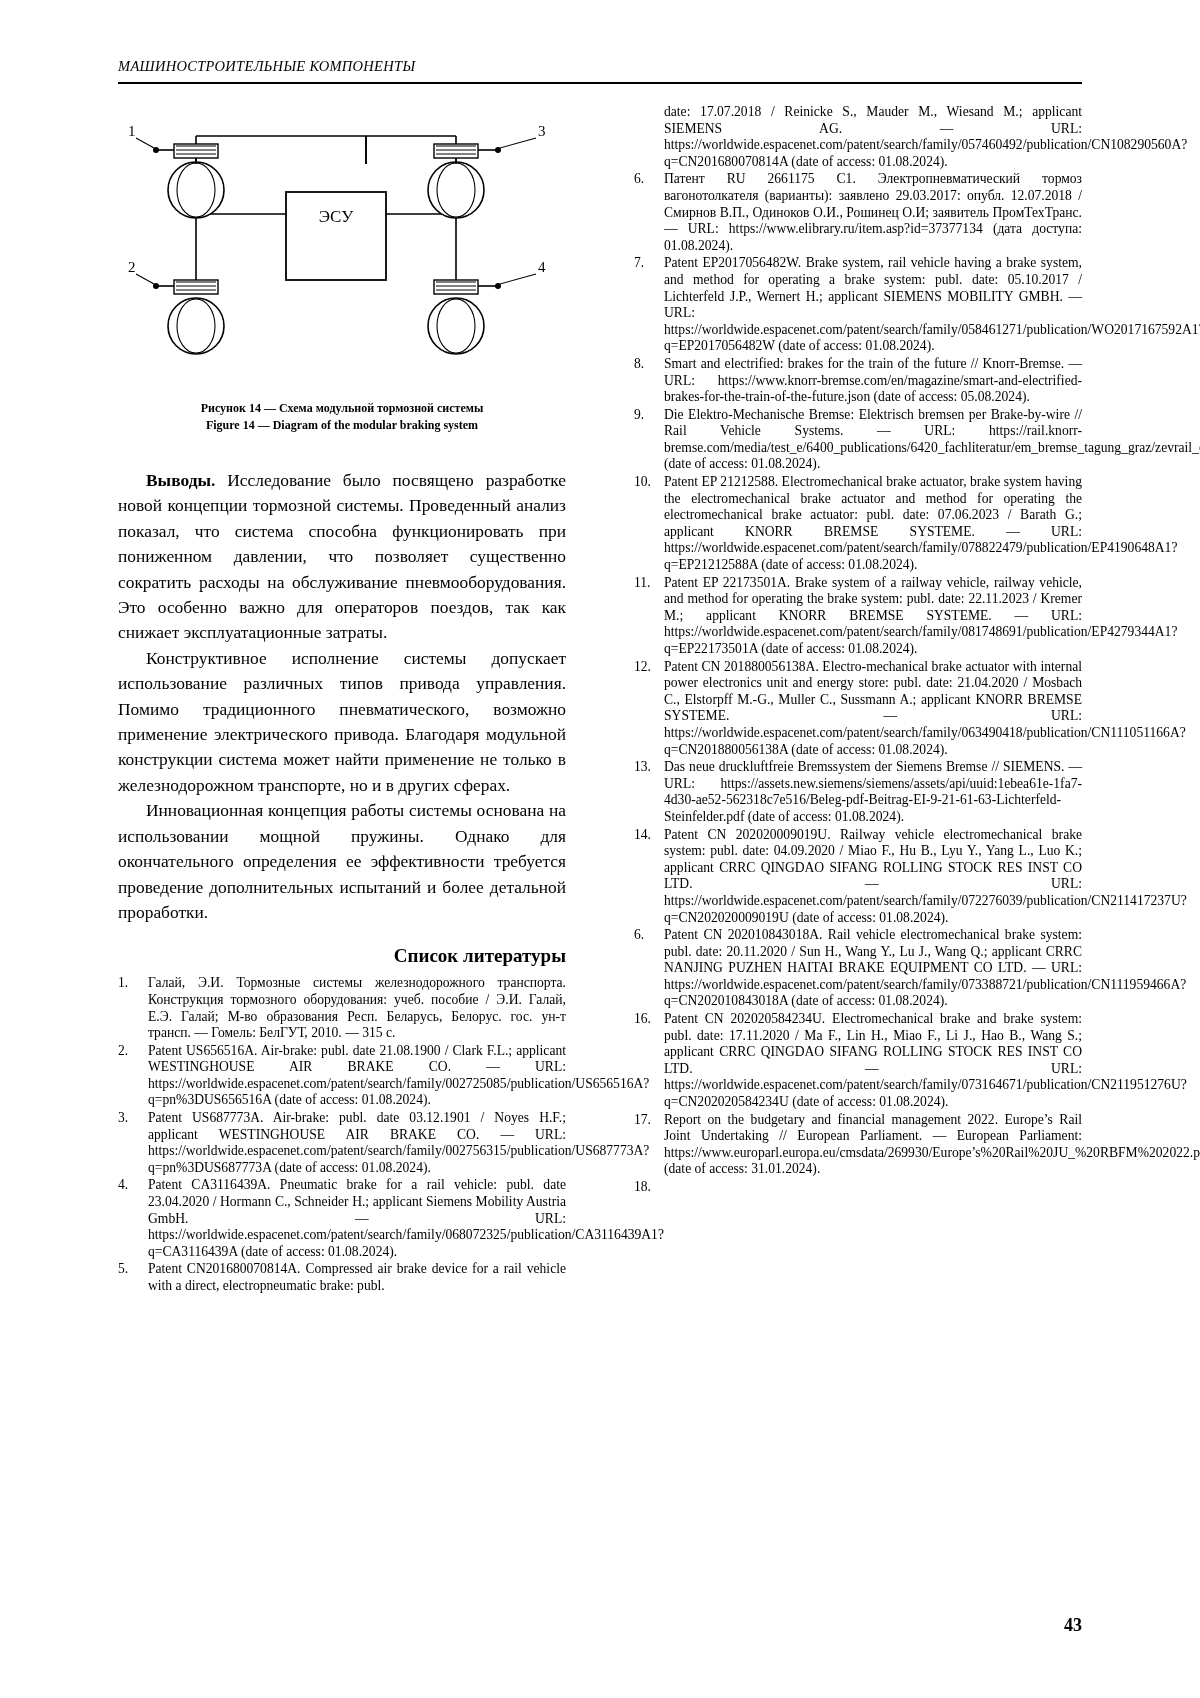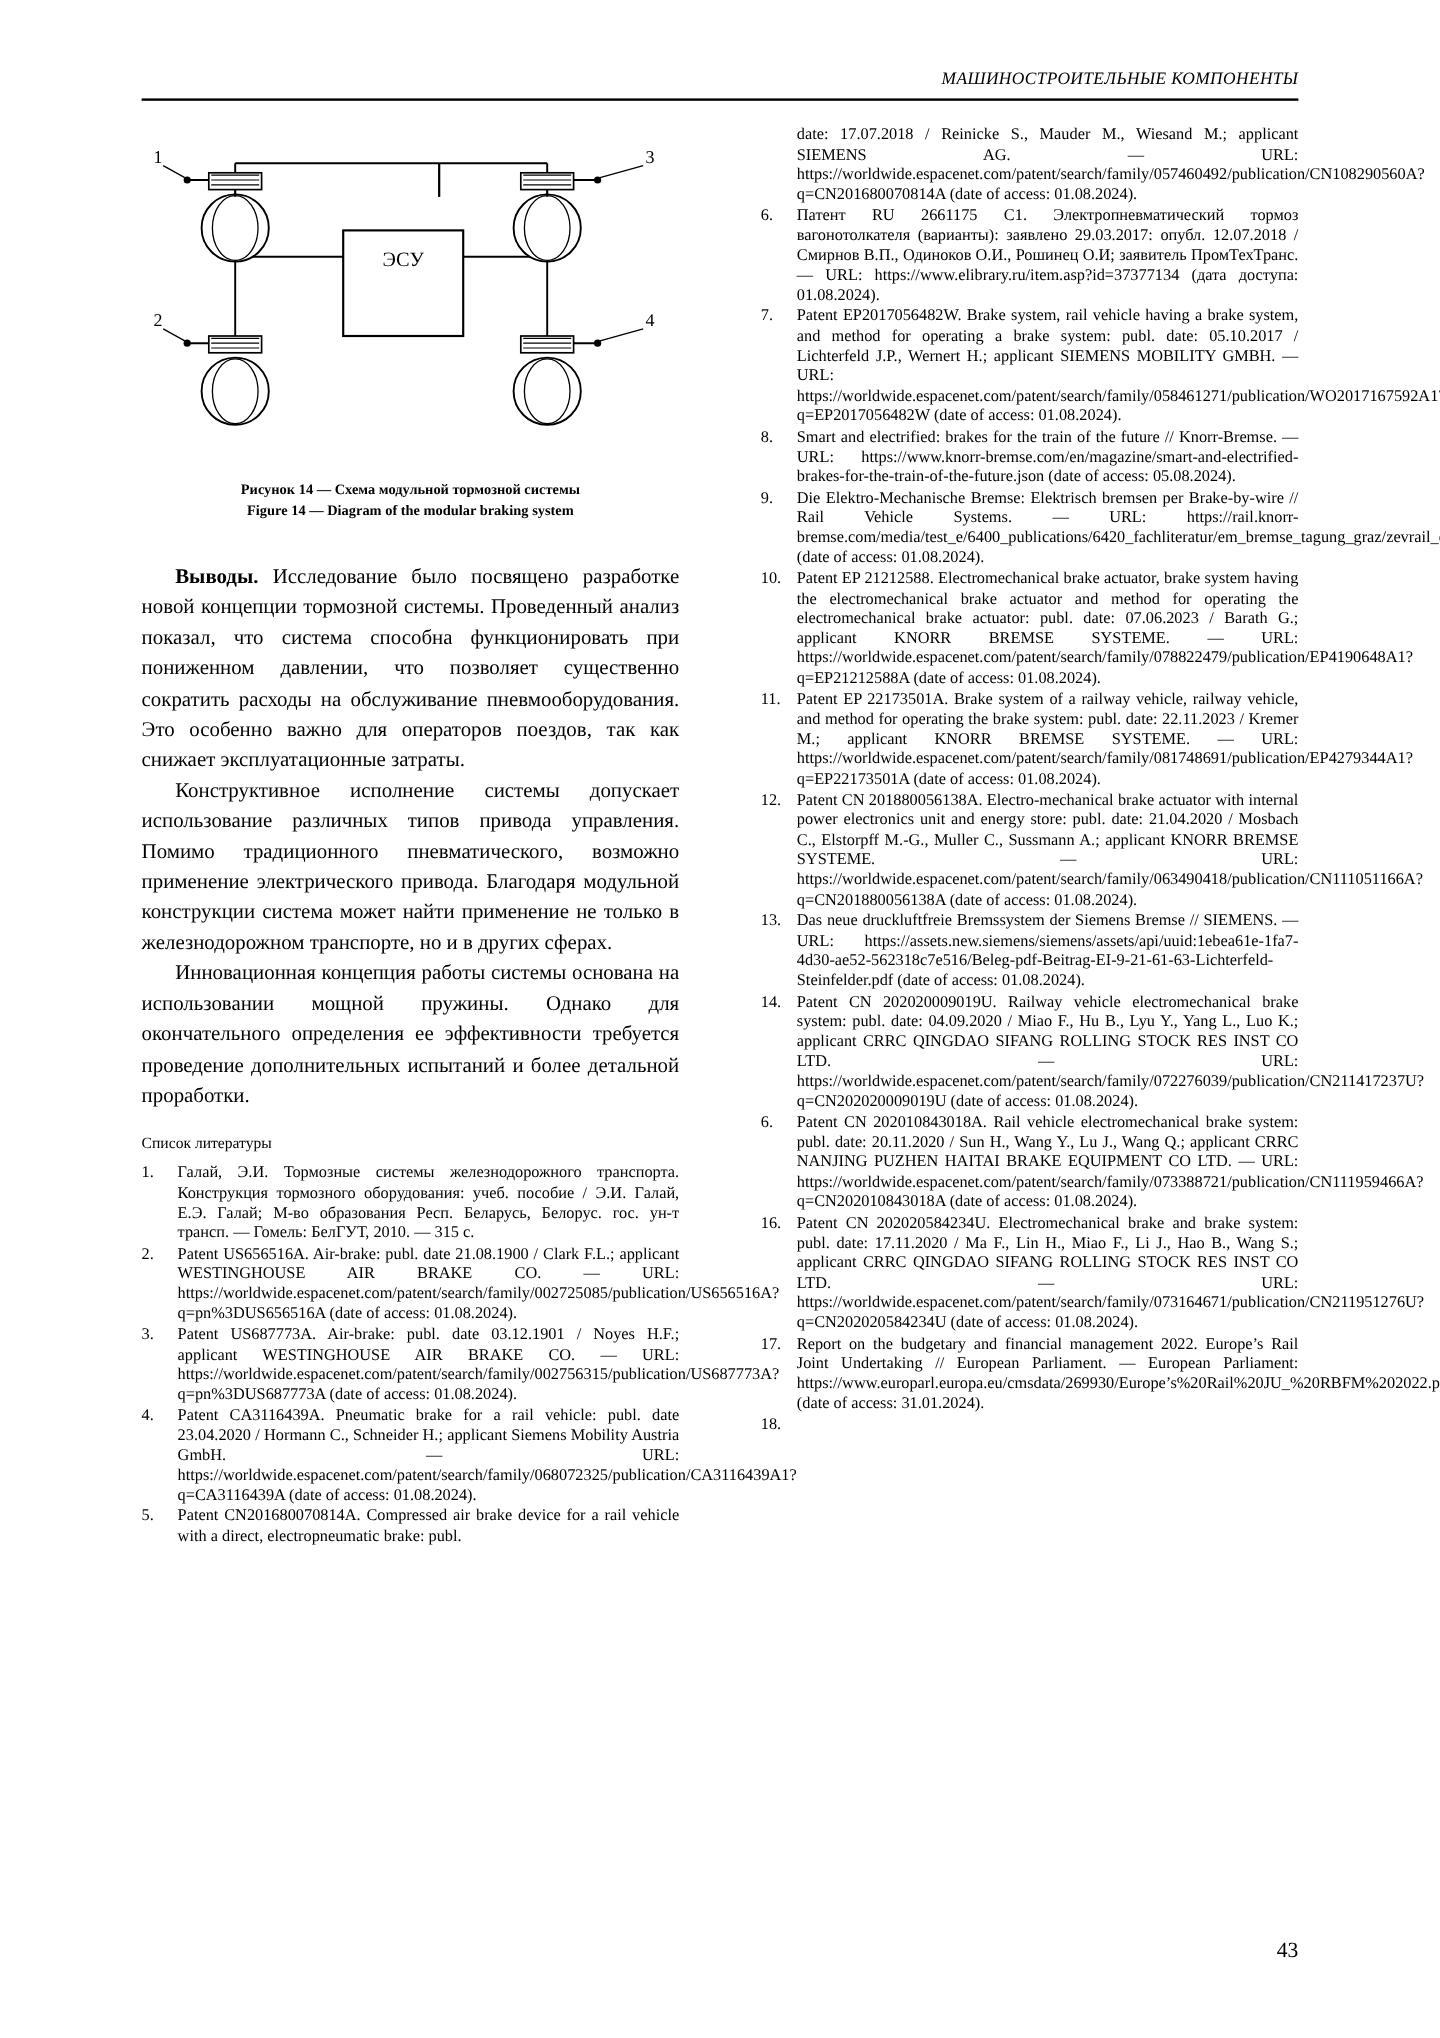--- a/index.html
+++ b/index.html
@@ -20,21 +20,21 @@
     left: 0; top: 0;
     width: 1200px;
     height: 1698px;
   }
   
   .runhead {
     position: absolute;
     left: 118px;
     top: 58px;
     width: 964px;
-    text-align: right;
+    text-align: left;
     font-style: italic;
     font-size: 14.5px;
     letter-spacing: .3px;
   }
   .runhead-rule {
     position: absolute;
     left: 118px;
     top: 82px;
     width: 964px;
     height: 1.6px;
@@ -72,24 +72,24 @@
     text-justify: inter-word;
     font-size: 17.4px;
     line-height: 25.4px;
     margin: 0;
     text-indent: 28px;
     hyphens: auto;
   }
   p.body + p.body { margin-top: 0; }
   .lead { font-weight: bold; }
   h2.refs-title {
-    font-size: 13px;
-    font-weight: normal;
+    font-size: 19px;
+    font-weight: bold;
     margin: 20px 0 8px 0;
-    text-align: left;
+    text-align: right;
   }
   
   ol.reflist {
     list-style: none;
     margin: 0;
     padding: 0;
   }
   ol.reflist li {
     position: relative;
     padding-left: 30px;
@@ -105,21 +105,21 @@
     top: 0;
     width: 22px;
     text-align: left;
   }
   
   .pageno {
     position: absolute;
     right: 118px;
     bottom: 62px;
     font-size: 18px;
-    font-weight: normal;
+    font-weight: bold;
     margin-left: 28px;
   }
 </style>
 </head>
 <body>
 
 <div class="page">
 
   <div class="runhead">МАШИНОСТРОИТЕЛЬНЫЕ КОМПОНЕНТЫ</div>
   <div class="runhead-rule"></div>

